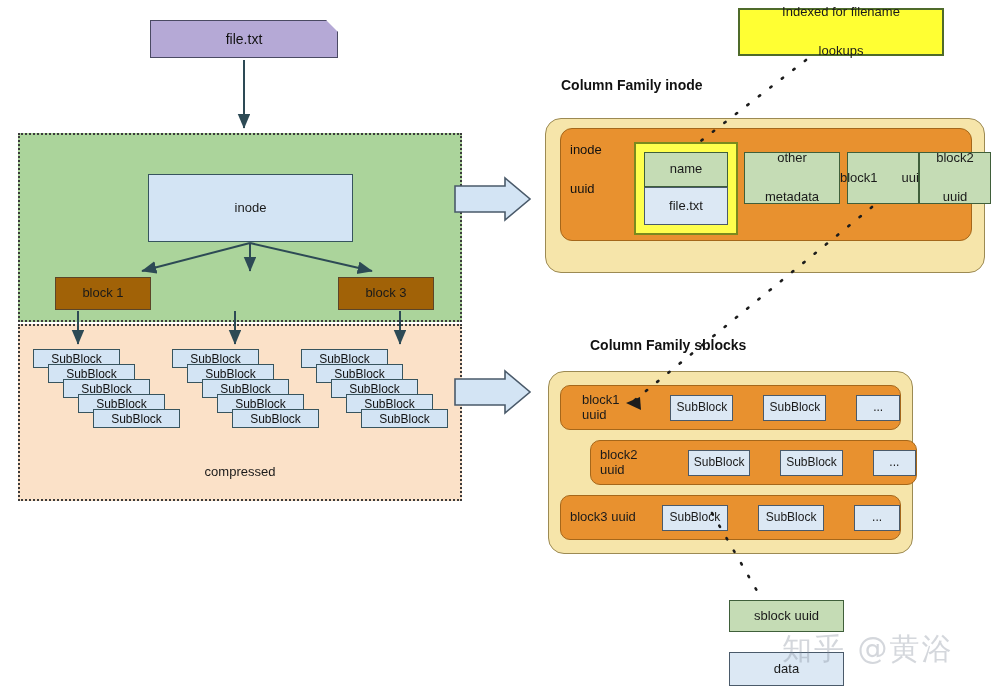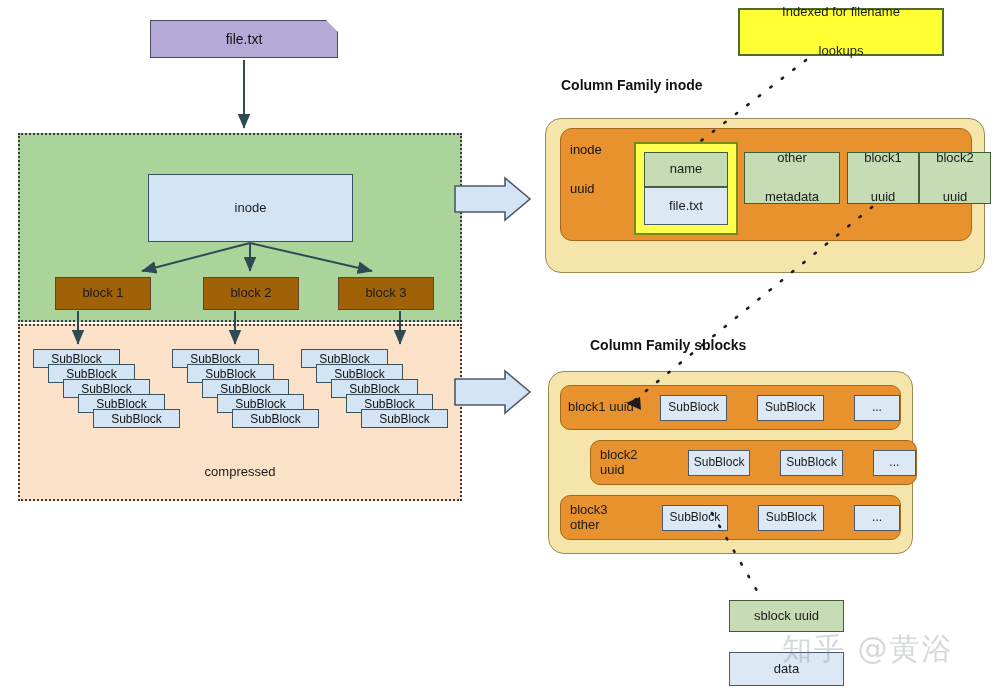--- a/index.html
+++ b/index.html
@@ -71,23 +71,20 @@
 
   <div class="abs region region-green" style="left:18px;top:133px;width:444px;height:189px;"></div>
 
   <div class="abs box box-blue lbl" style="left:148px;top:174px;width:205px;height:68px;">
     <span>inode</span>
   </div>
 
   <div class="abs box box-orange lbl" style="left:55px;top:277px;width:96px;height:33px;">
     <span>block 1</span>
   </div>
-  <div class="abs box box-orange lbl" style="left:203px;top:277px;width:96px;height:33px;">
-    <span>block 2</span>
-  </div>
   <div class="abs box box-orange lbl" style="left:338px;top:277px;width:96px;height:33px;">
     <span>block 3</span>
   </div>
 
   <div class="abs region region-peach" style="left:18px;top:324px;width:444px;height:177px;"></div>
 
   <div class="abs sb" style="left:33px;top:349px;width:87px;height:19px;">
       <span>SubBlock</span>
     </div>
   <div class="abs sb" style="left:48px;top:364px;width:87px;height:19px;">
@@ -164,50 +161,50 @@
   <div class="abs box box-bluegrey lbl" style="left:644px;top:187px;width:84px;height:38px;">
     <span>file.txt</span>
   </div>
 
   <div class="abs box box-green-cell lbl" style="left:744px;top:152px;width:96px;height:52px;
        flex-direction:column;">
     <span>other</span>
     <span>metadata</span>
   </div>
   <div class="abs box box-green-cell lbl" style="left:847px;top:152px;width:72px;height:52px;
-       flex-direction:column;">
+       flex-direction:row;">
     <span>block1</span>
     <span>uuid</span>
   </div>
   <div class="abs box box-green-cell lbl" style="left:919px;top:152px;width:72px;height:52px;
        flex-direction:column;">
     <span>block2</span>
     <span>uuid</span>
   </div>
 
   <div class="abs caption" style="left:590px;top:337px;">Column Family sblocks</div>
 
   <div class="abs cf-outer" style="left:548px;top:371px;width:365px;height:183px;"></div>
 
   <div class="abs cf-row" style="left:560px;top:385px;width:341px;height:45px;">
-    <span class="lbl" style="margin-left:7px;width:84px;">block1 uuid</span>
+    <span class="lbl" style="margin-left:21px;width:84px;">block1 uuid</span>
     <span class="box box-bluegrey lbl-sm" style="width:82px;height:24px;margin-left:2px;">SubBlock</span>
     <span class="box box-bluegrey lbl-sm" style="width:82px;height:24px;margin-left:6px;">SubBlock</span>
     <span class="box box-bluegrey lbl-sm" style="width:56px;height:24px;margin-left:6px;">...</span>
   </div>
 
   <div class="abs cf-row" style="left:590px;top:440px;width:327px;height:45px;">
     <span class="lbl" style="margin-left:9px;width:84px;">block2 uuid</span>
     <span class="box box-bluegrey lbl-sm" style="width:82px;height:24px;margin-left:2px;">SubBlock</span>
     <span class="box box-bluegrey lbl-sm" style="width:82px;height:24px;margin-left:6px;">SubBlock</span>
     <span class="box box-bluegrey lbl-sm" style="width:56px;height:24px;margin-left:6px;">...</span>
   </div>
 
   <div class="abs cf-row" style="left:560px;top:495px;width:341px;height:45px;">
-    <span class="lbl" style="margin-left:9px;width:84px;">block3 other</span>
+    <span class="lbl" style="margin-left:9px;width:84px;">block3 uuid</span>
     <span class="box box-bluegrey lbl-sm" style="width:82px;height:24px;margin-left:2px;">SubBlock</span>
     <span class="box box-bluegrey lbl-sm" style="width:82px;height:24px;margin-left:6px;">SubBlock</span>
     <span class="box box-bluegrey lbl-sm" style="width:56px;height:24px;margin-left:6px;">...</span>
   </div>
 
   <div class="abs box box-green-cell lbl" style="left:729px;top:600px;width:115px;height:32px;">
     <span>sblock uuid</span>
   </div>
   <div class="abs box box-bluegrey lbl" style="left:729px;top:632px;width:115px;height:34px;margin-top:20px;">
     <span>data</span>

